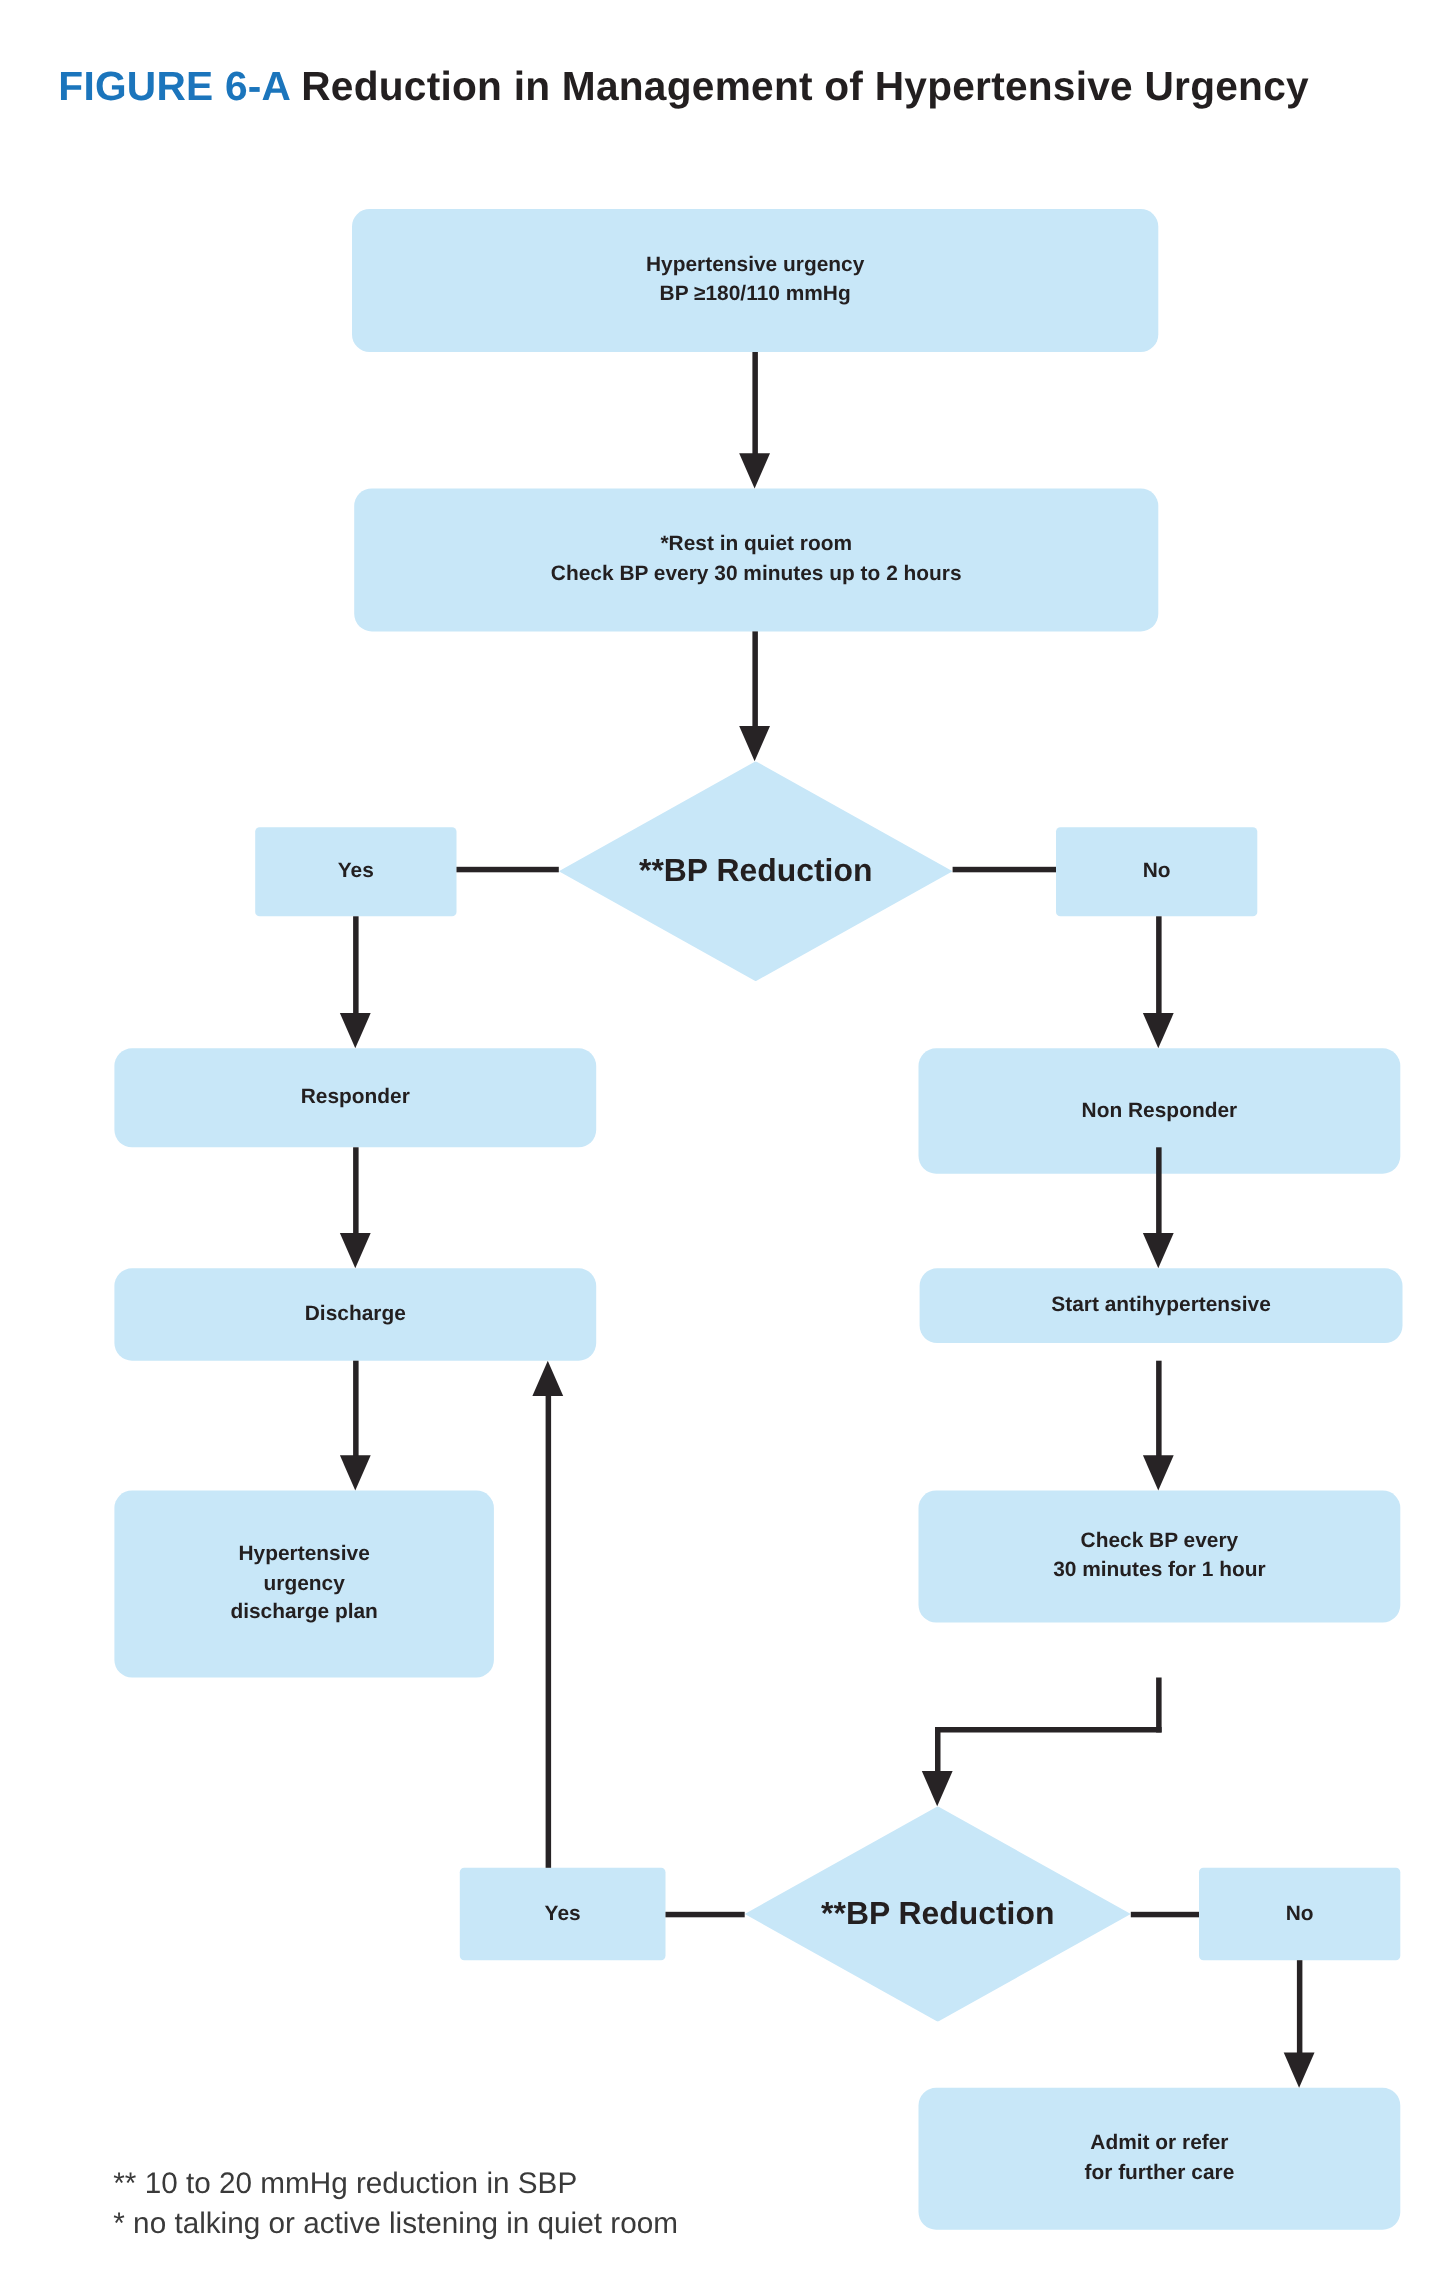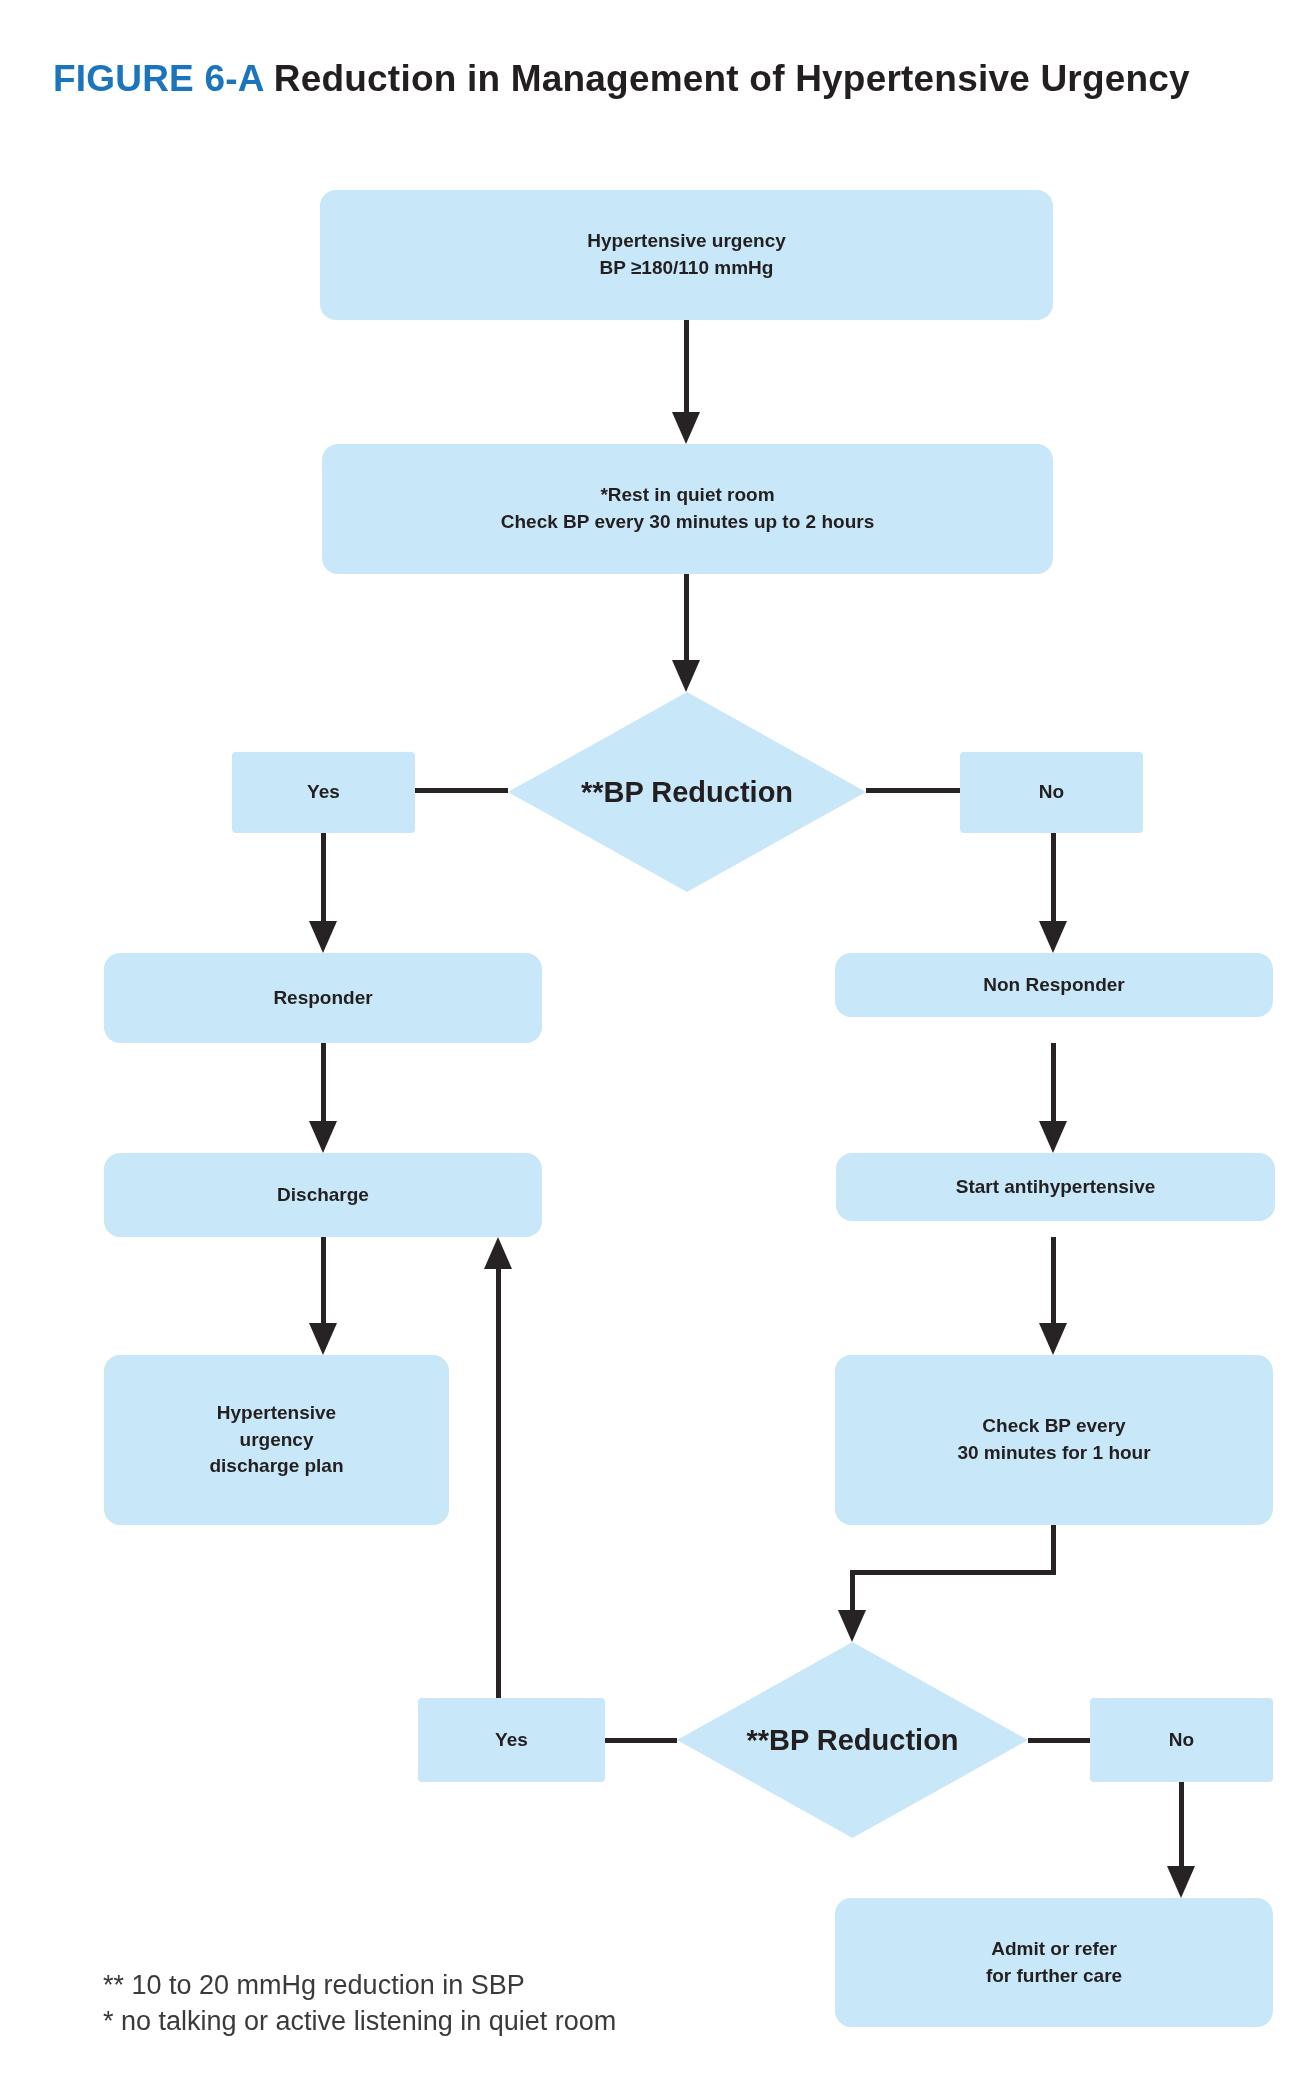--- a/index.html
+++ b/index.html
@@ -78,39 +78,39 @@
   </div>
 
   <div class="node node-sm" style="left:960px;top:752px;width:183px;height:81px;">
     <span>No</span>
   </div>
 
   <div class="node" style="left:104px;top:953px;width:438px;height:90px;">
     <span>Responder</span>
   </div>
 
-  <div class="node" style="left:835px;top:953px;width:438px;height:64px;justify-content:center;">
+  <div class="node" style="left:835px;top:953px;width:438px;height:114px;justify-content:center;">
     <span>Non Responder</span>
   </div>
 
   <div class="node" style="left:104px;top:1153px;width:438px;height:84px;">
     <span>Discharge</span>
   </div>
 
   <div class="node" style="left:836px;top:1153px;width:439px;height:68px;">
     <span>Start antihypertensive</span>
   </div>
 
   <div class="node" style="left:104px;top:1355px;width:345px;height:170px;">
     <span>Hypertensive
 urgency
 discharge plan</span>
   </div>
 
-  <div class="node" style="left:835px;top:1355px;width:438px;height:170px;">
+  <div class="node" style="left:835px;top:1355px;width:438px;height:120px;">
     <span>Check BP every
 30 minutes for 1 hour</span>
   </div>
 
   <div class="diamond" style="left:677px;top:1642px;width:351px;height:196px;">
     <span>**BP Reduction</span>
   </div>
 
   <div class="node node-sm" style="left:418px;top:1698px;width:187px;height:84px;">
     <span>Yes</span>

